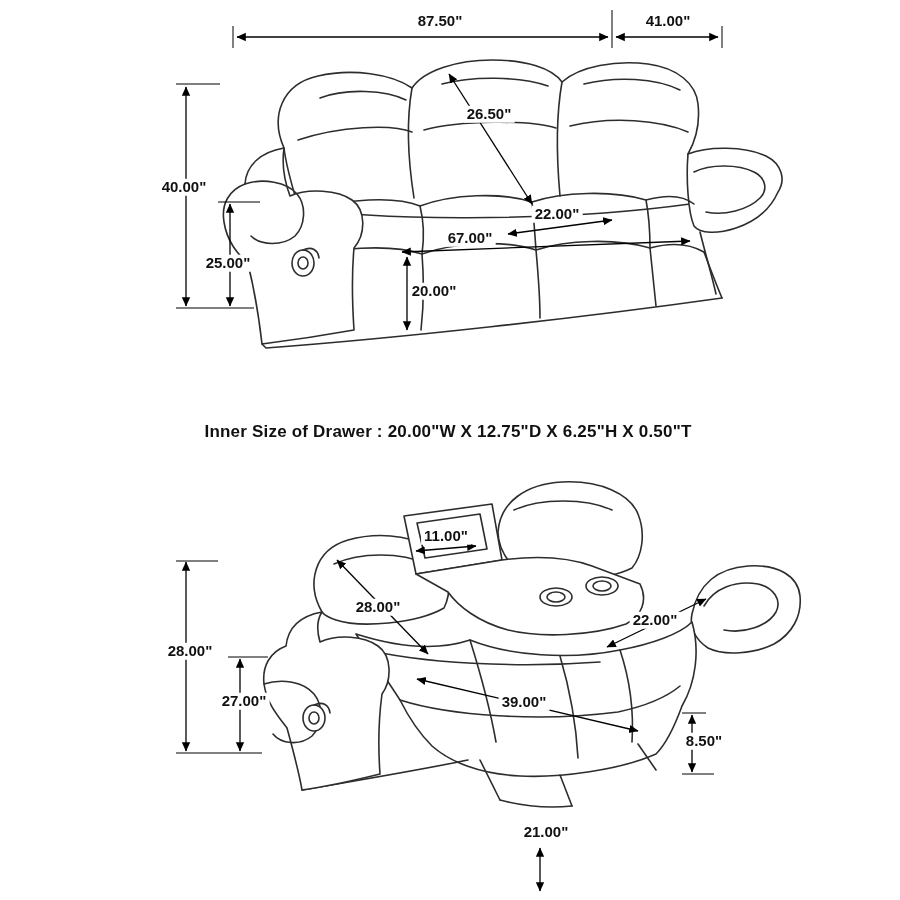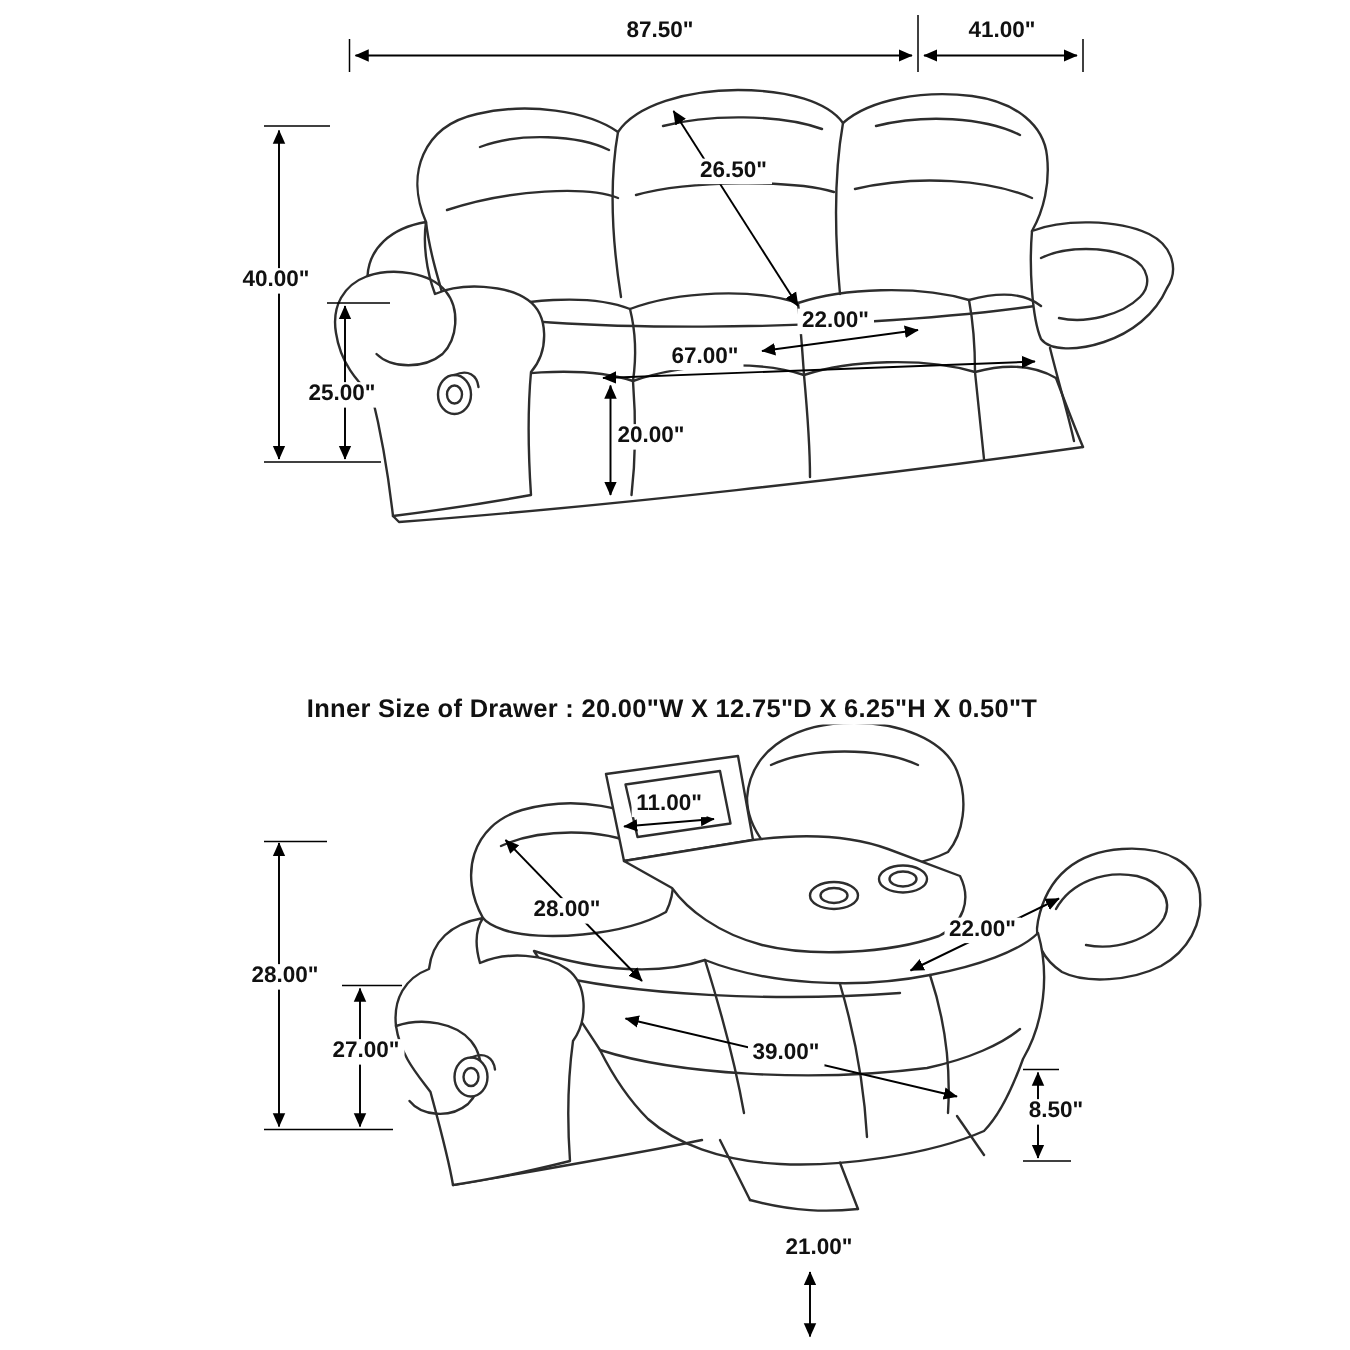--- a/index.html
+++ b/index.html
@@ -9,21 +9,21 @@
   }
   .canvas svg{position:absolute;left:0;top:0;}
   .dim-label{
     position:absolute;transform:translate(-50%,-50%);
     font-weight:bold;font-size:15px;color:#111;
     background:#fff;padding:0 3px;white-space:nowrap;line-height:1.1;
   }
   .note-label{
     position:absolute;transform:translate(-50%,-50%);
     font-weight:bold;font-size:17px;color:#111;background:#fff;
-    white-space:nowrap;letter-spacing:.2px;margin-top:41px;
+    white-space:nowrap;letter-spacing:.2px;
   }
 </style>
 </head>
 <body>
 
 <div class="canvas">
 
   <svg width="900" height="900" viewBox="0 0 900 900">
     <defs>
       <marker id="arr" viewBox="0 0 10 10" refX="8.5" refY="5" markerWidth="8" markerHeight="8" orient="auto-start-reverse">

